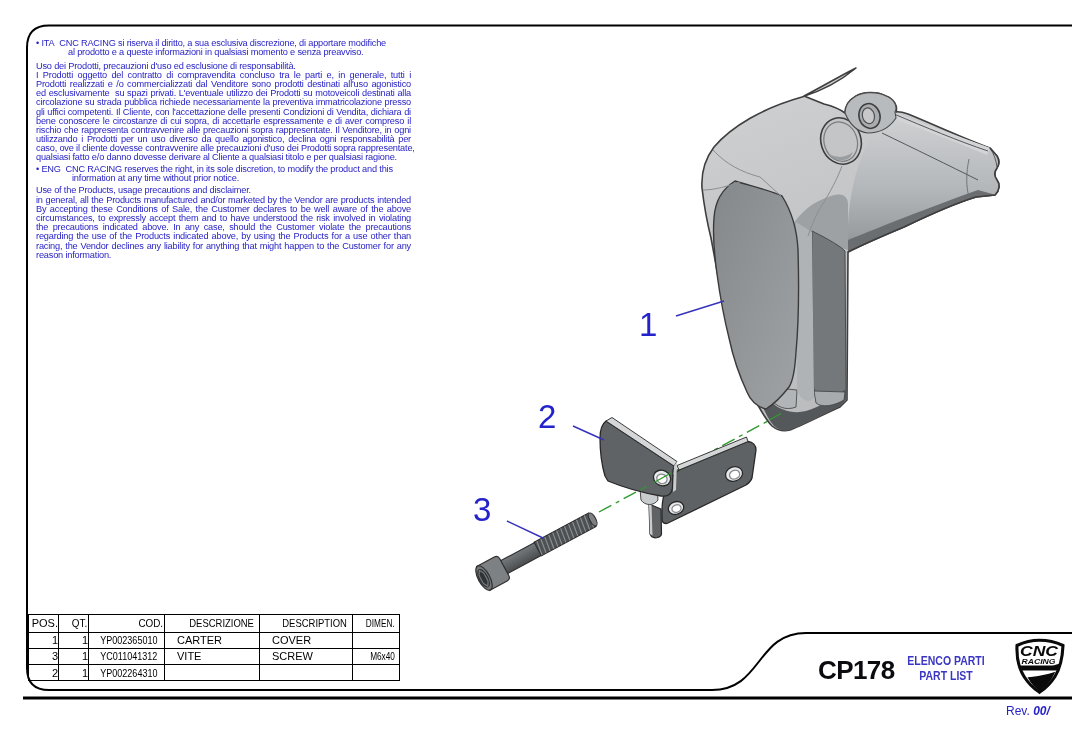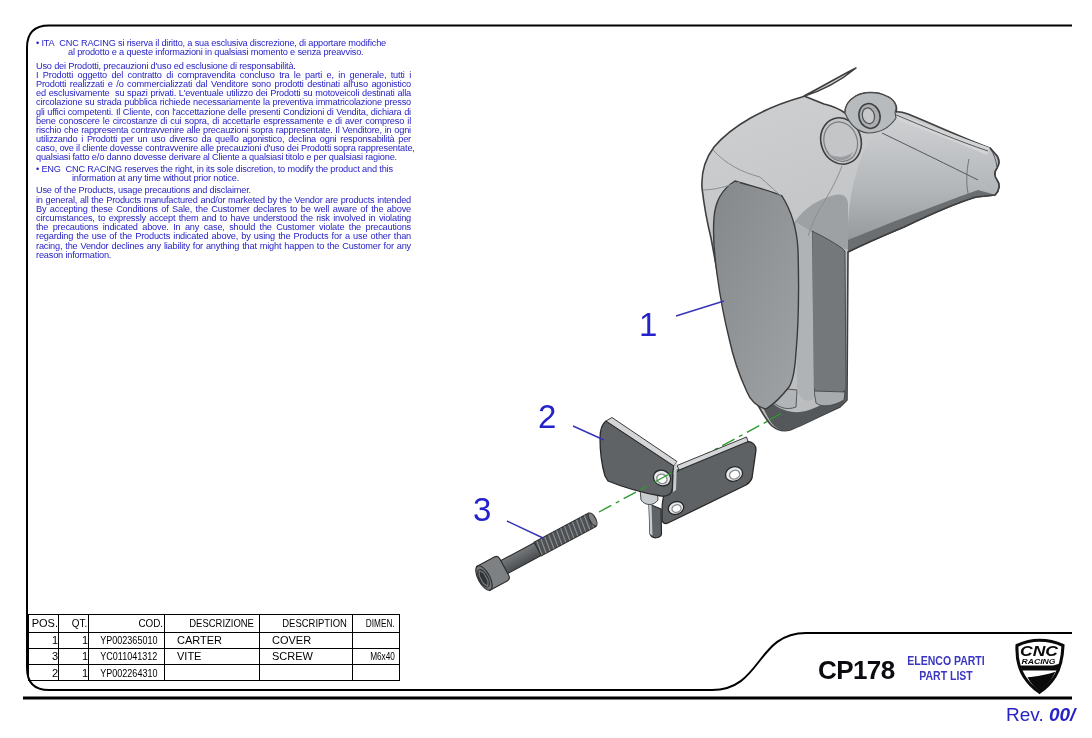--- a/index.html
+++ b/index.html
@@ -25,21 +25,21 @@
 .c75{transform:scaleX(0.75);transform-origin:center;}
 #tbl td{border:1.2px solid #000;padding:0;text-align:right;vertical-align:middle;
   height:15.2px;overflow:hidden;white-space:nowrap;}
 #tbl tr.hd td{height:16.6px;}
 #tbl td.l{text-align:left;padding-left:12px;}
 #cp{position:absolute;left:800px;top:655px;font-size:26px;font-weight:bold;
   letter-spacing:-0.6px;color:#0b0b10;margin-left:18px;}
 #elenco{position:absolute;left:886px;top:654px;width:120px;text-align:center;
   color:#3b36c2;font-size:12.5px;font-weight:bold;line-height:14.9px;
   transform:scaleX(0.84);}
-#rev{position:absolute;left:1006px;top:704px;font-size:19px;color:#2823c6;}
+#rev{position:absolute;left:1006px;top:704px;font-size:12px;color:#2823c6;}
 #rev b{font-style:italic;}
 </style>
 </head>
 <body>
 <div id="page">
 <svg width="1092" height="738" viewBox="0 0 1092 738" style="position:absolute;left:0;top:0">
   <defs>
     <linearGradient id="gBody" x1="0" y1="0" x2="0.3" y2="1">
       <stop offset="0" stop-color="#d0d2d4"></stop>
       <stop offset="0.5" stop-color="#c3c5c7"></stop>

